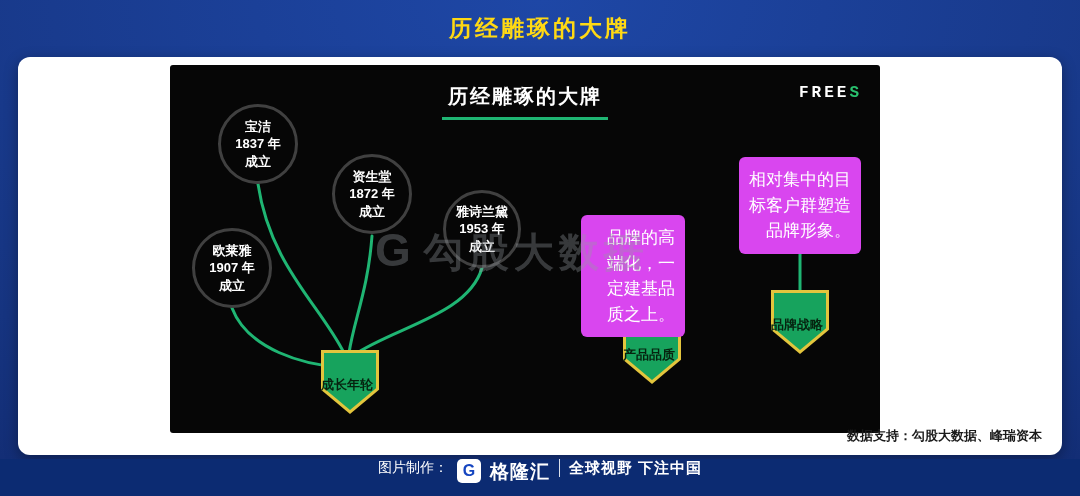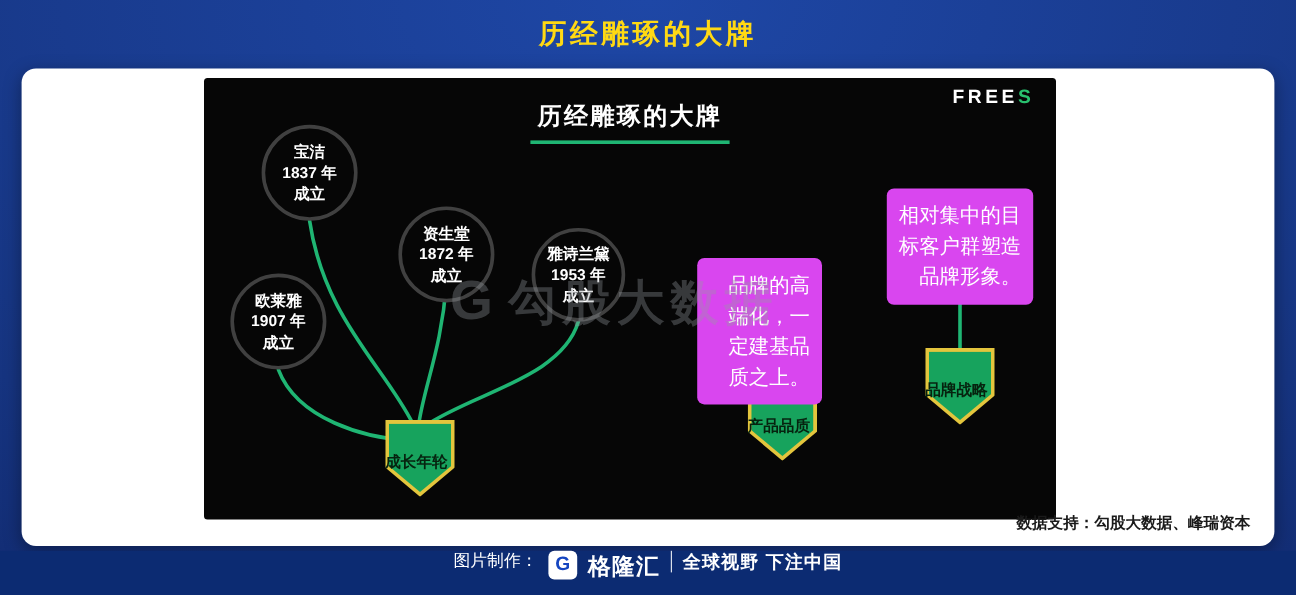--- a/index.html
+++ b/index.html
@@ -15,33 +15,33 @@
   .card { position:absolute; left:18px; top:57px; width:1044px; height:398px;
           background:#ffffff; border-radius:12px; box-shadow:0 4px 14px rgba(0,0,0,.35); }
 
   .panel { position:absolute; left:152px; top:8px; width:710px; height:368px;
            background:#060606; border-radius:3px; overflow:hidden; }
 
   .ig-title { position:absolute; top:18px; left:0; width:100%; text-align:center; z-index:3; }
   .ig-title span { display:inline-block; color:#fff; font-size:20px; font-weight:bold;
                    letter-spacing:2px; padding:0 6px 7px; border-bottom:3px solid #1fb573; }
 
-  .frees { position:absolute; top:8px; right:18px; font-size:16px; font-weight:bold;
-           letter-spacing:3px; color:#fff; z-index:3; }
+  .frees { position:absolute; top:19px; right:18px; font-size:16px; font-weight:bold;
+           letter-spacing:3px; color:#fff; z-index:3;font-family:Liberation Mono, monospace; }
   .frees .s { color:#29c06e; }
 
   svg.lines { position:absolute; left:0; top:0; z-index:1; }
 
   .circle { position:absolute; border:3px solid #404040; border-radius:50%;
             background:#060606; color:#fff; font-weight:bold; font-size:13px;
             display:flex; flex-direction:column; align-items:center; justify-content:center;
             text-align:center; line-height:1.35; z-index:2; }
   .circle span { display:block; }
   .c1 { left:48px;  top:39px;  width:80px; height:80px; }
-  .c2 { left:162px; top:107px;  width:80px; height:80px;align-items:center; }
+  .c2 { left:162px; top:89px;  width:80px; height:80px;align-items:center; }
   .c3 { left:273px; top:125px; width:78px; height:78px; }
   .c4 { left:22px;  top:163px; width:80px; height:80px; }
 
   .badge { position:absolute; width:58px; height:64px; z-index:2; }
   .badge .outer { position:absolute; inset:0; background:#e3c53d;
                   clip-path:polygon(0 0,100% 0,100% 62%,50% 100%,0 62%); }
   .badge .inner { position:absolute; left:3px; right:3px; top:3px; bottom:4px; background:#17a35d;
                   clip-path:polygon(0 0,100% 0,100% 62%,50% 100%,0 62%); }
   .badge .txt { position:absolute; inset:0; display:flex; flex-direction:row; align-items:center;
                 justify-content:flex-start; padding-top:7px; font-size:13px; font-weight:bold;

